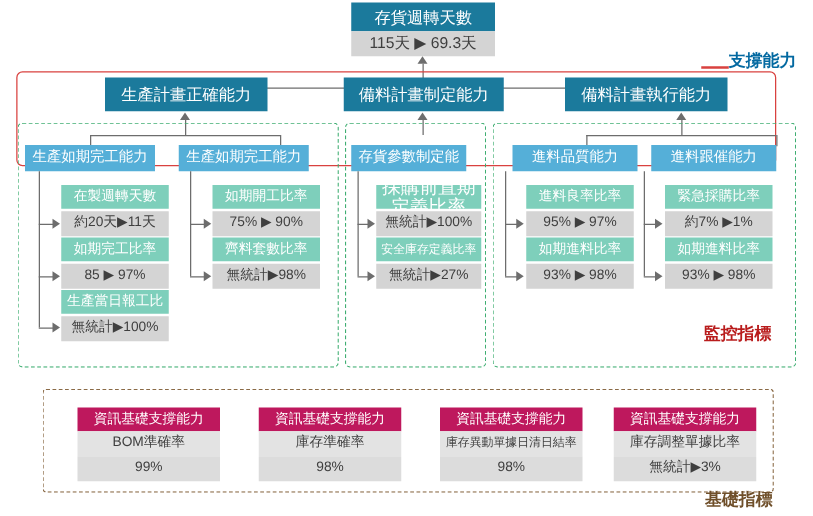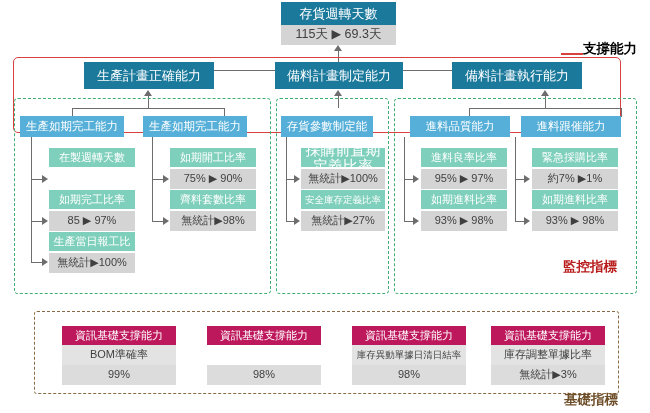--- a/index.html
+++ b/index.html
@@ -27,21 +27,21 @@
   .base-bot{background:#dcdcdc;color:#3f3f3f;font-size:11px;}
   .base-mid.small{font-size:9.5px;}
 
   
   .region{position:absolute;box-sizing:border-box;}
   .red-region{border:1.6px solid #d9413f;border-radius:5px;}
   .green-region{border:1.6px dashed #3fae72;border-radius:4px;}
   .brown-region{border:1.6px dashed #8a6a46;border-radius:3px;}
 
   .tag{position:absolute;font-size:13.5px;font-weight:bold;}
-  .tag-red{color:#000000;}
+  .tag-red{color:#0369a1;}
   .tag-green{color:#b91c1c;}
   .tag-brown{color:#6f4f2a;}
 
   .ln{position:absolute;background:#6d6d6d;}
   .lnh{height:1.2px;}
   .lnv{width:1.2px;}
 
   .arrow-up{position:absolute;width:0;height:0;
      border-left:4.5px solid transparent;border-right:4.5px solid transparent;
      border-bottom:6px solid #6d6d6d;}
@@ -101,20 +101,21 @@
 
   <div class="ln lnv" style="left:31px;top:137px;height:125px;"></div>
   <div class="ln lnh" style="left:31px;top:179px;width:13px;"></div>
   <div class="arrow-right" style="left:42px;top:175px;"></div>
   <div class="ln lnh" style="left:31px;top:221px;width:13px;"></div>
   <div class="arrow-right" style="left:42px;top:217px;"></div>
   <div class="ln lnh" style="left:31px;top:262px;width:13px;"></div>
   <div class="arrow-right" style="left:42px;top:258px;"></div>
 
   <div class="box mint" style="left:49px;top:148px;width:86px;height:19px;">在製週轉天數</div>
+  <div class="box gray" style="left:49px;top:169px;width:86px;height:20px;">約20天▶11天</div>
   <div class="box mint" style="left:49px;top:190px;width:86px;height:19px;">如期完工比率</div>
   <div class="box gray" style="left:49px;top:211px;width:86px;height:20px;">85 ▶ 97%</div>
   <div class="box mint" style="left:49px;top:232px;width:86px;height:19px;">生產當日報工比</div>
   <div class="box gray" style="left:49px;top:253px;width:86px;height:20px;">無統計▶100%</div>
 
   <div class="ln lnv" style="left:152px;top:137px;height:84px;"></div>
   <div class="ln lnh" style="left:152px;top:179px;width:13px;"></div>
   <div class="arrow-right" style="left:163px;top:175px;"></div>
   <div class="ln lnh" style="left:152px;top:221px;width:13px;"></div>
   <div class="arrow-right" style="left:163px;top:217px;"></div>
@@ -158,20 +159,21 @@
   <div class="box gray" style="left:532px;top:211px;width:86px;height:20px;">93% ▶ 98%</div>
 
   <div class="region brown-region" style="left:34px;top:311px;width:585px;height:83px;"></div>
   <div class="tag tag-brown" style="left:564px;top:391px;">基礎指標</div>
 
   <div class="box base-hdr" style="left:62px;top:326px;width:114px;height:19px;">資訊基礎支撐能力</div>
   <div class="box base-mid" style="left:62px;top:345px;width:114px;height:20px;">BOM準確率</div>
   <div class="box base-bot" style="left:62px;top:365px;width:114px;height:20px;">99%</div>
 
   <div class="box base-hdr" style="left:207px;top:326px;width:114px;height:19px;">資訊基礎支撐能力</div>
+  <div class="box base-mid" style="left:207px;top:345px;width:114px;height:20px;">庫存準確率</div>
   <div class="box base-bot" style="left:207px;top:365px;width:114px;height:20px;">98%</div>
 
   <div class="box base-hdr" style="left:352px;top:326px;width:114px;height:19px;">資訊基礎支撐能力</div>
   <div class="box base-mid small" style="left:352px;top:345px;width:114px;height:20px;">庫存異動單據日清日結率</div>
   <div class="box base-bot" style="left:352px;top:365px;width:114px;height:20px;">98%</div>
 
   <div class="box base-hdr" style="left:491px;top:326px;width:114px;height:19px;">資訊基礎支撐能力</div>
   <div class="box base-mid" style="left:491px;top:345px;width:114px;height:20px;">庫存調整單據比率</div>
   <div class="box base-bot" style="left:491px;top:365px;width:114px;height:20px;">無統計▶3%</div>
 

